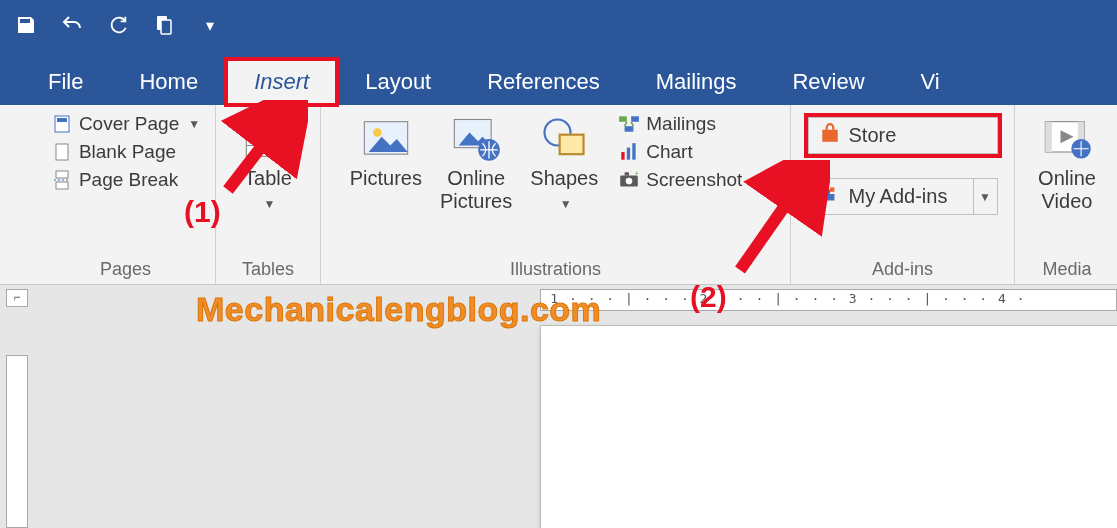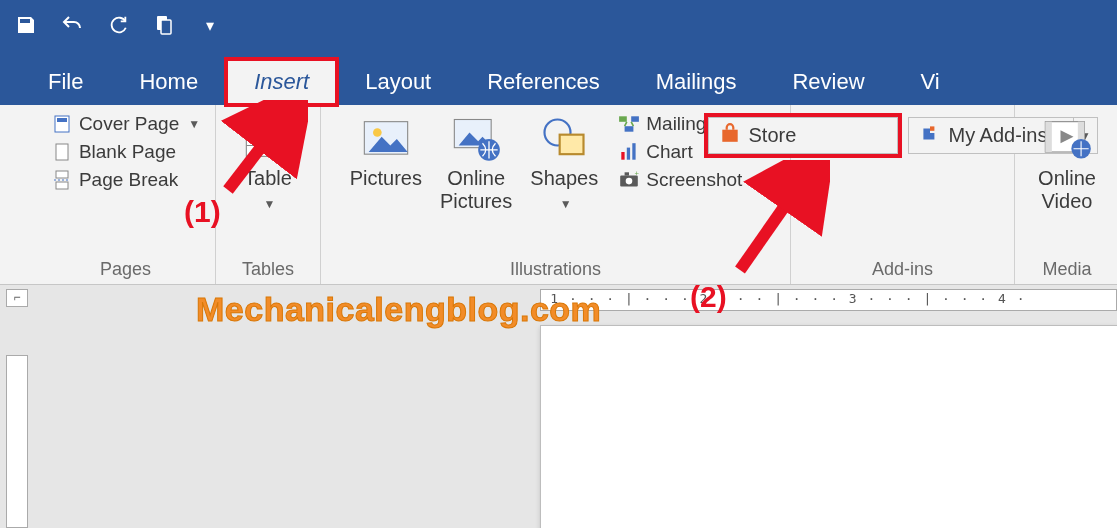--- a/index.html
+++ b/index.html
@@ -136,22 +136,22 @@
     background: #f3f3f3;
     cursor: pointer;
     min-width: 190px;
   }
   .addin-box.store-highlight {
     outline: 4px solid #e81123;
     outline-offset: 0;
   }
   .addin-wrap {
     display: flex;
-    flex-direction: row;
-    gap: 10px;
+    flex-direction: column;
+    gap: 24px;
     padding-top: 6px;
   }
   .addin-dd {
     border: 1px solid #c0c0c0;
     border-left: none;
     width: 24px;
     display: flex;
     align-items: center;
     justify-content: center;
     font-size: 12px;

